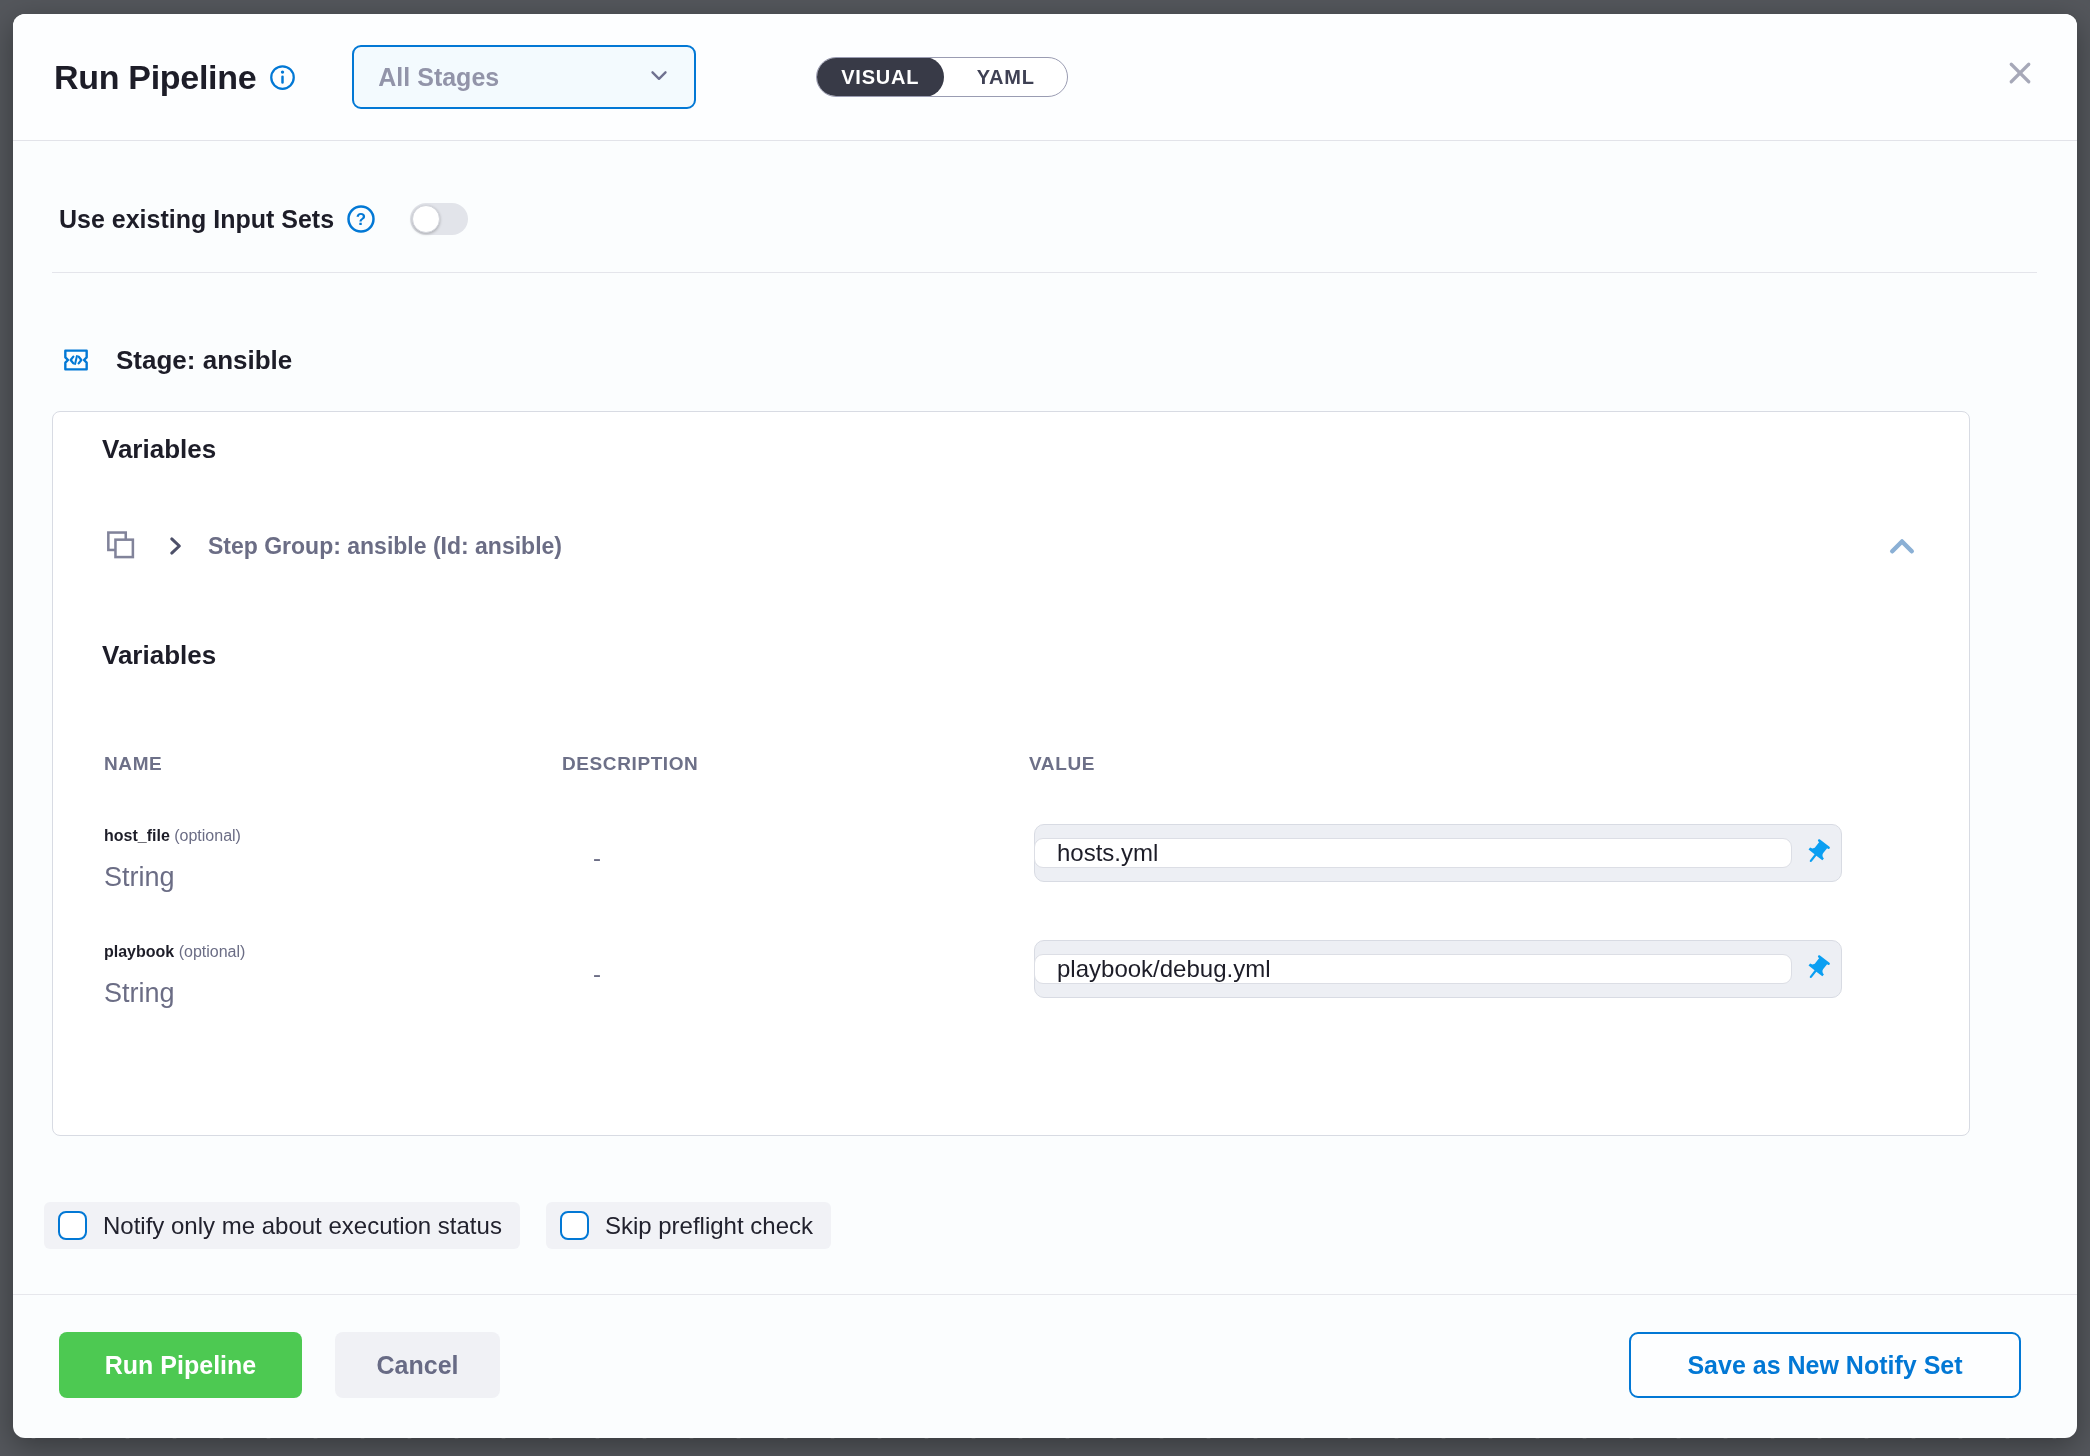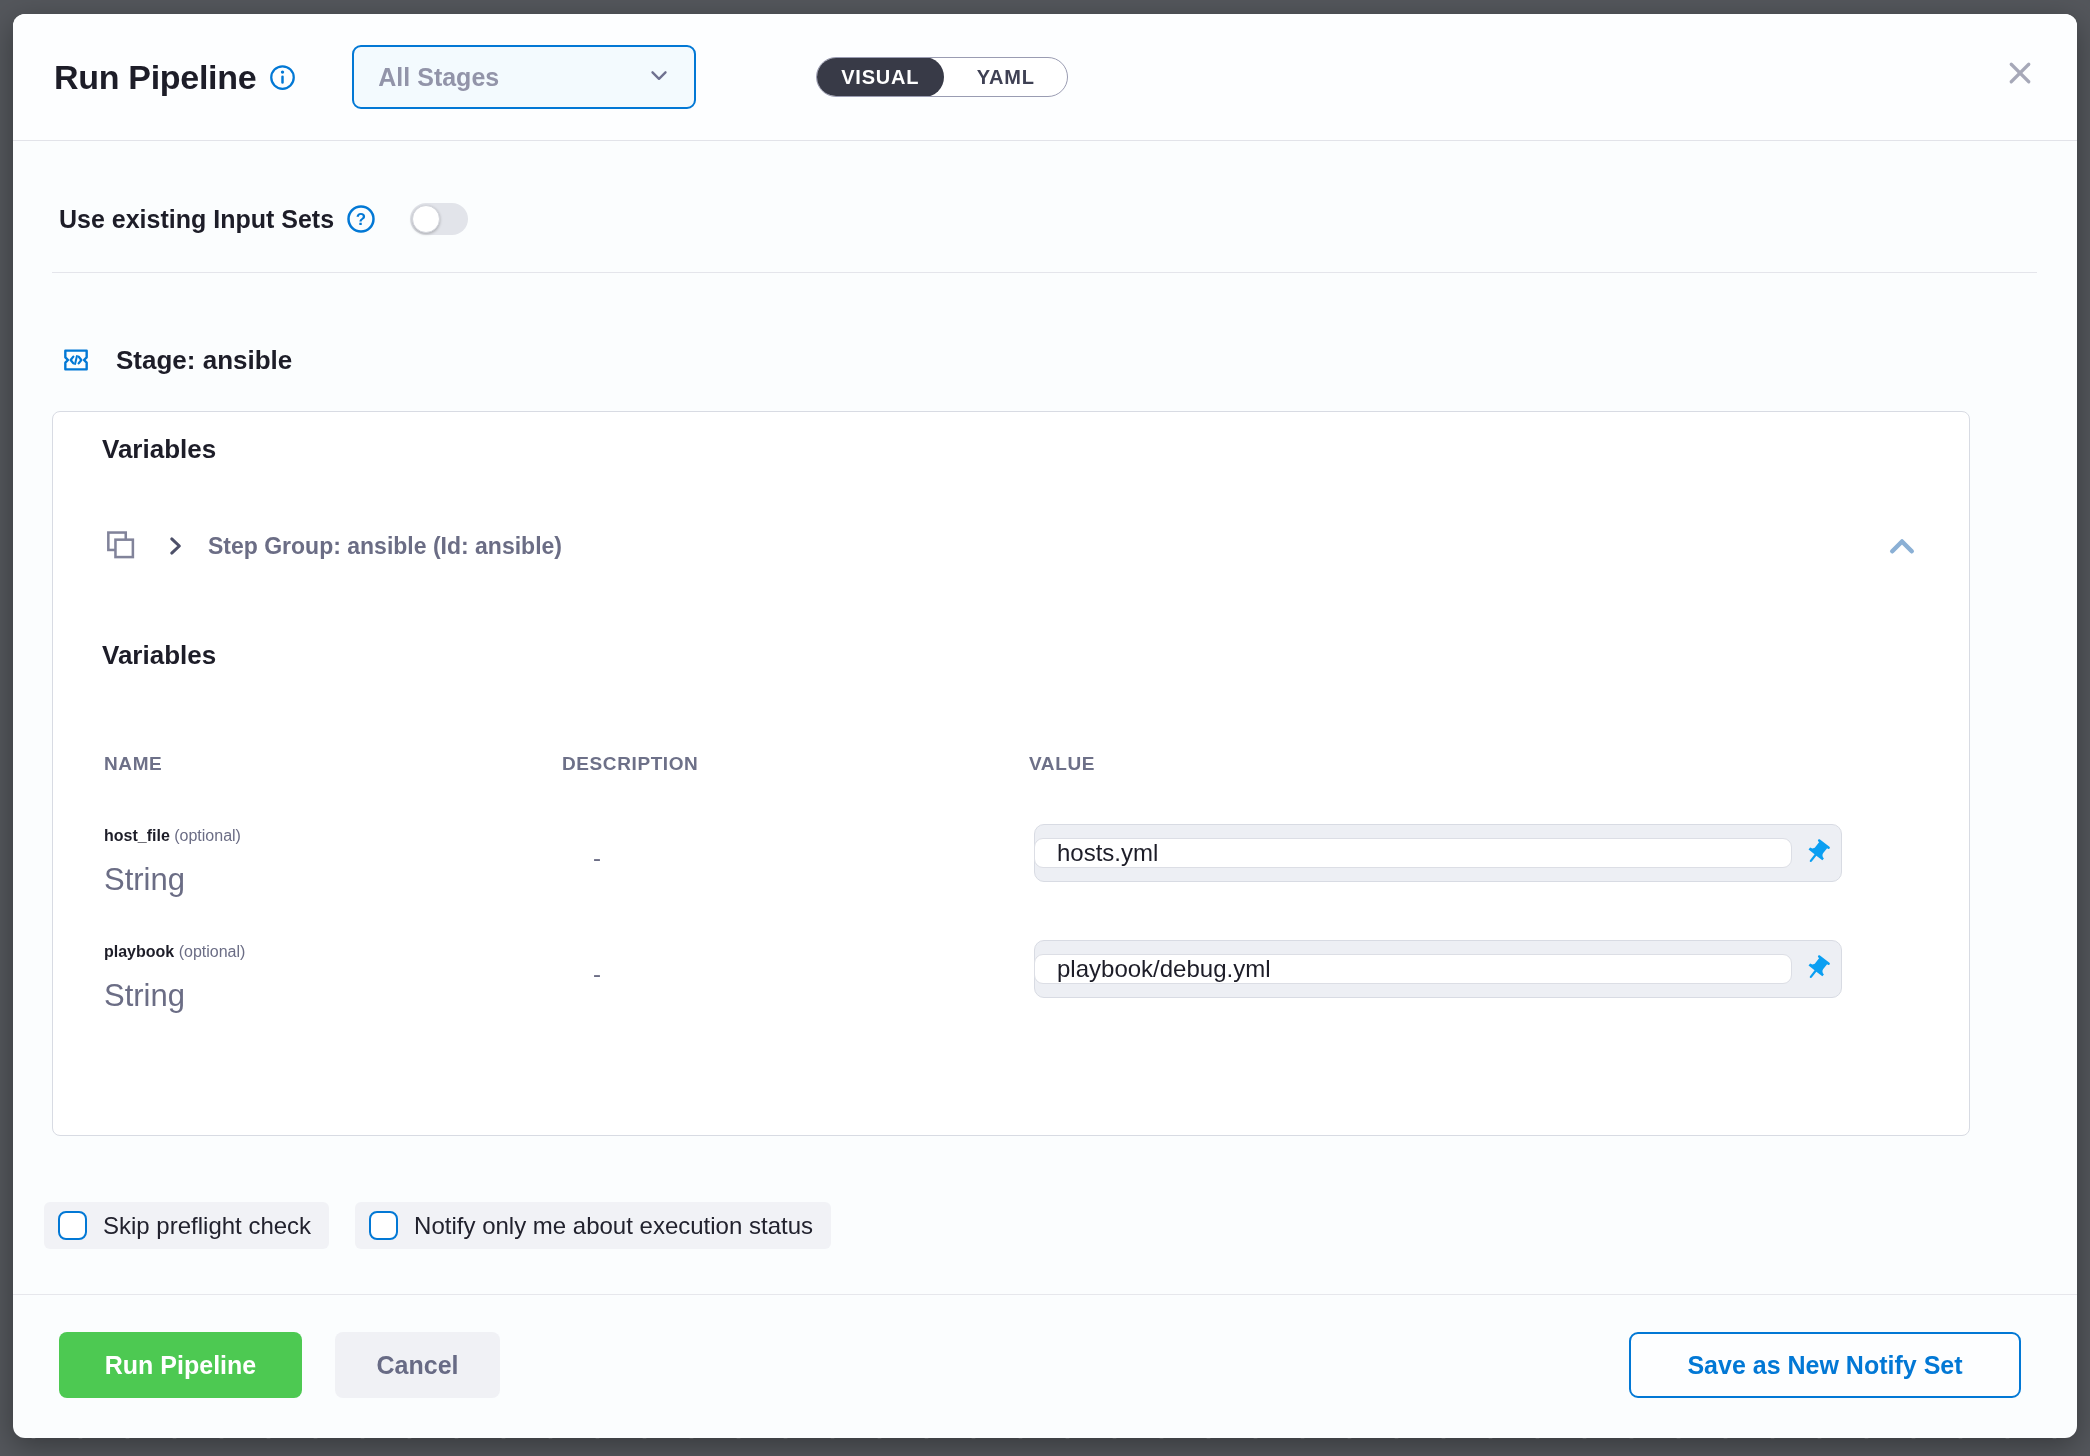--- a/index.html
+++ b/index.html
@@ -99,21 +99,21 @@
   .vars-title { position: absolute; left: 49px; top: 228px; font-size: 26px; font-weight: 700; color: #1d1d28; }
   .col-header {
     position: absolute; top: 341px; font-size: 19px; font-weight: 700;
     letter-spacing: 0.6px; color: #6d7088;
   }
   .col-name  { left: 51px; }
   .col-desc  { left: 509px; }
   .col-value { left: 976px; }
   .var-name-line { position: absolute; left: 51px; font-size: 16px; color: #6b6d85; font-weight: 400; }
   .var-name { font-weight: 700; color: #1d1d28; }
-  .var-type { position: absolute; left: 51px; font-size: 31px; color: #6b6d85; }
+  .var-type { position: absolute; left: 51px; font-size: 27px; color: #6b6d85; }
   .var-dash { position: absolute; left: 540px; font-size: 24px; color: #6b6d85; }
   .row1-name { top: 415px; } .row1-type { top: 450px; } .row1-dash { top: 432px; }
   .row2-name { top: 531px; } .row2-type { top: 566px; } .row2-dash { top: 548px; }
   .value-input-wrap {
     position: absolute; left: 981px; width: 808px; height: 58px;
     background: #edeff4; border: 1px solid #d8dbe3; border-radius: 10px;
     display: flex; align-items: center;
   }
   .row1-input { top: 412px; } .row2-input { top: 528px; }
   .value-input {
@@ -267,25 +267,25 @@
             <path d="M16,9 V4 h0.8 c0.55,0 1,-0.45 1,-1 c0,-0.55 -0.45,-1 -1,-1 H7.2 c-0.55,0 -1,0.45 -1,1 c0,0.55 0.45,1 1,1 H8 v5 c0,1.66 -1.34,3 -3,3 v2 h6.1 v6.2 l0.9,1 l0.9,-1 V14 H19 v-2 C17.34,12 16,10.66 16,9 z" fill="#0b9ff2"></path>
           </g>
         </svg>
       </div>
     </div>
   </div>
 
   <div class="options-row">
     <div class="option-item">
       <div class="checkbox"></div>
-      <span class="option-label">Skip preflight check</span>
+      <span class="option-label">Notify only me about execution status</span>
     </div>
     <div class="option-item">
       <div class="checkbox"></div>
-      <span class="option-label">Notify only me about execution status</span>
+      <span class="option-label">Skip preflight check</span>
     </div>
   </div>
 
   <div class="footer-divider"></div>
   <div class="footer">
     <button class="btn btn-run">Run Pipeline</button>
     <button class="btn btn-cancel">Cancel</button>
     <button class="btn btn-save">Save as New Notify Set</button>
   </div>
 

